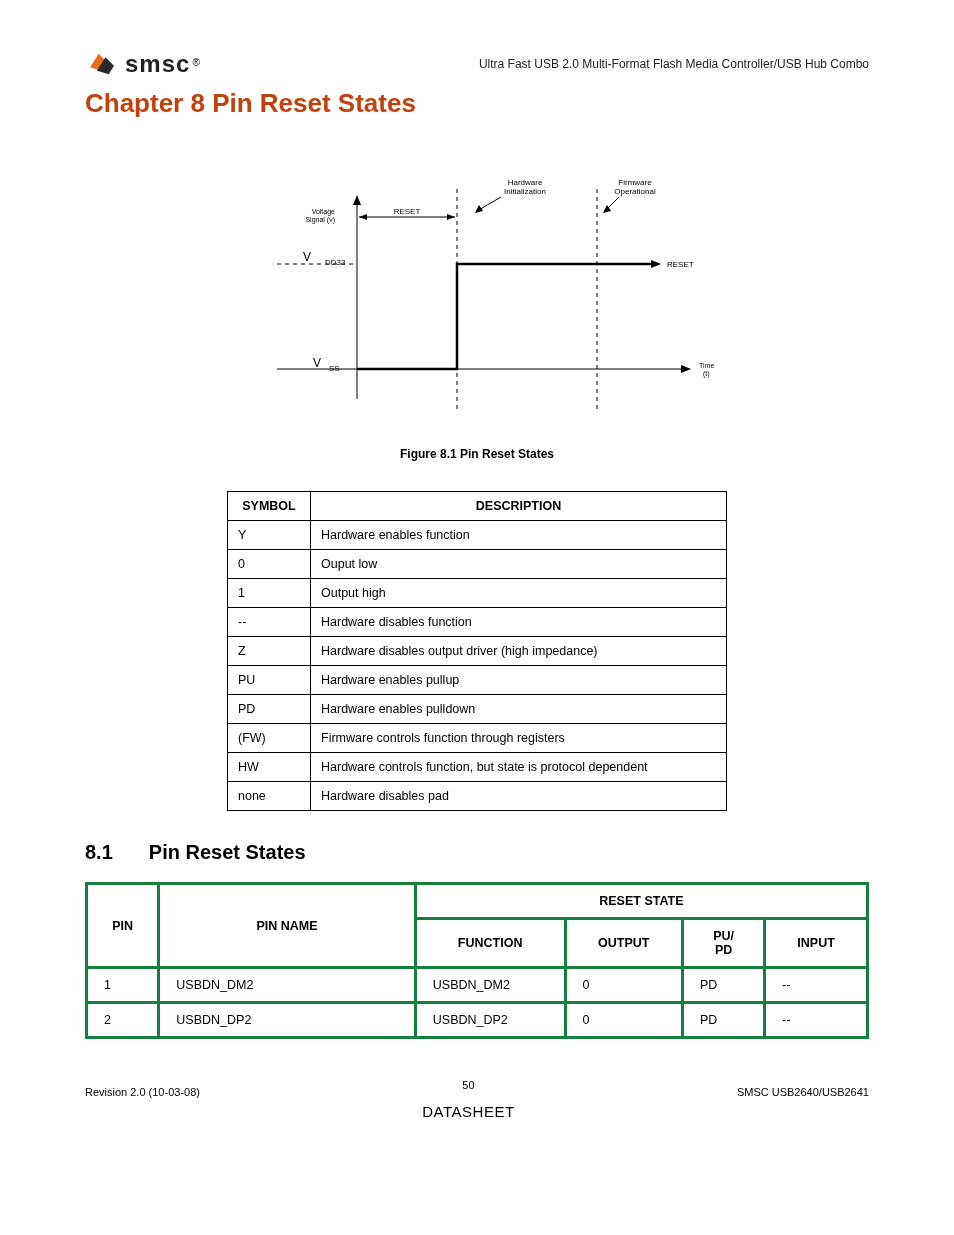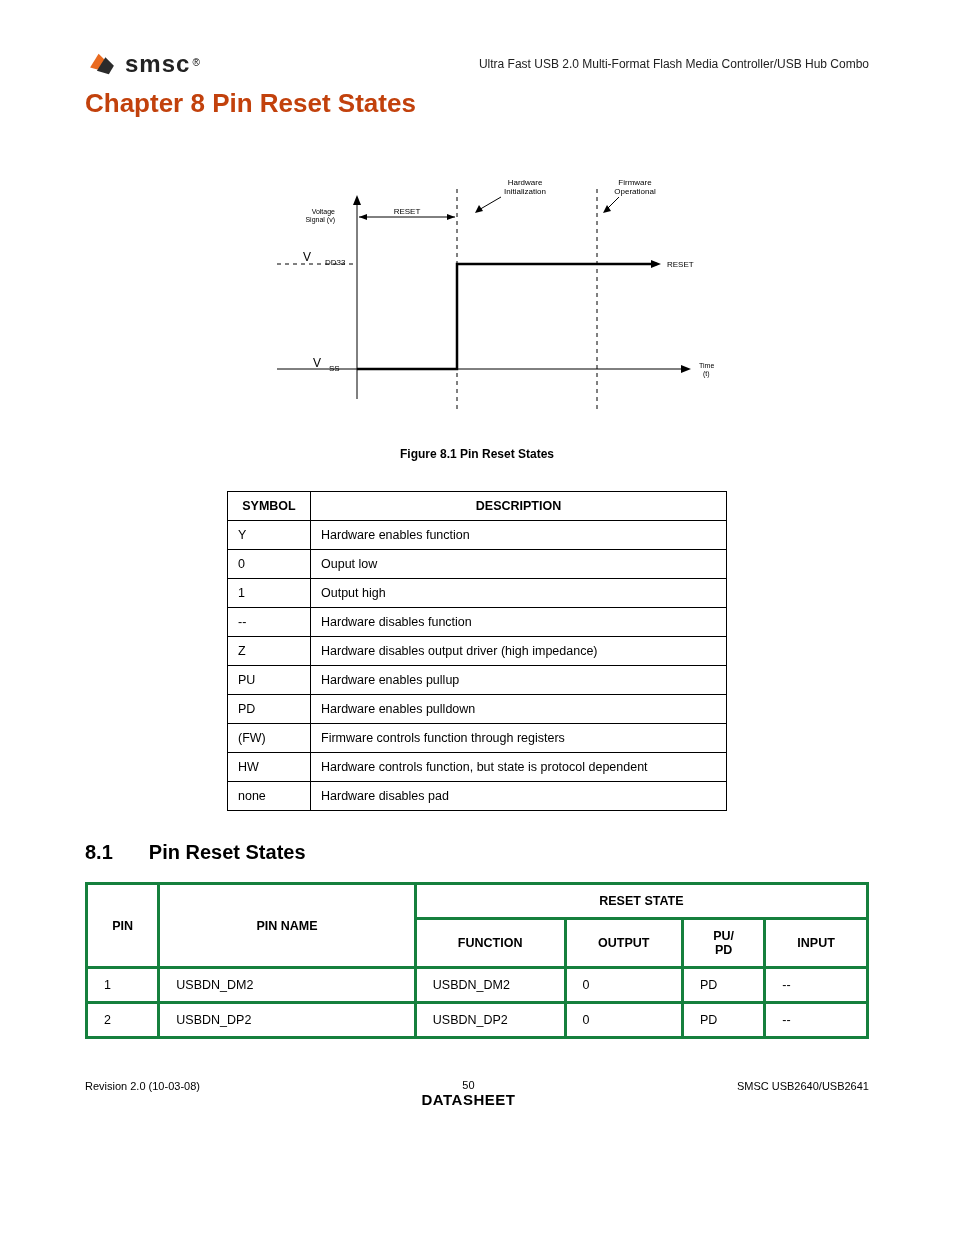--- a/index.html
+++ b/index.html
@@ -128,22 +128,23 @@
     align-items: center;
     font-size: 11px;
     margin-top: 6px;
   }
   .footer-center {
     text-align: center;
   }
   .footer-center .pg { font-size: 11px; margin-top: 16px; }
   .footer-center .ds {
     font-size: 15px;
-    font-weight: bold;
+    font-weight: normal;
     letter-spacing: 0.5px;
+    margin-top: 12px;
   }
   svg.diagram { display: block; margin: 0 auto; }
 </style>
 </head>
 <body>
 
 <div class="page">
   <div class="header-row">
     <div class="logo">
       <svg class="logo-icon" viewBox="0 0 40 32">

